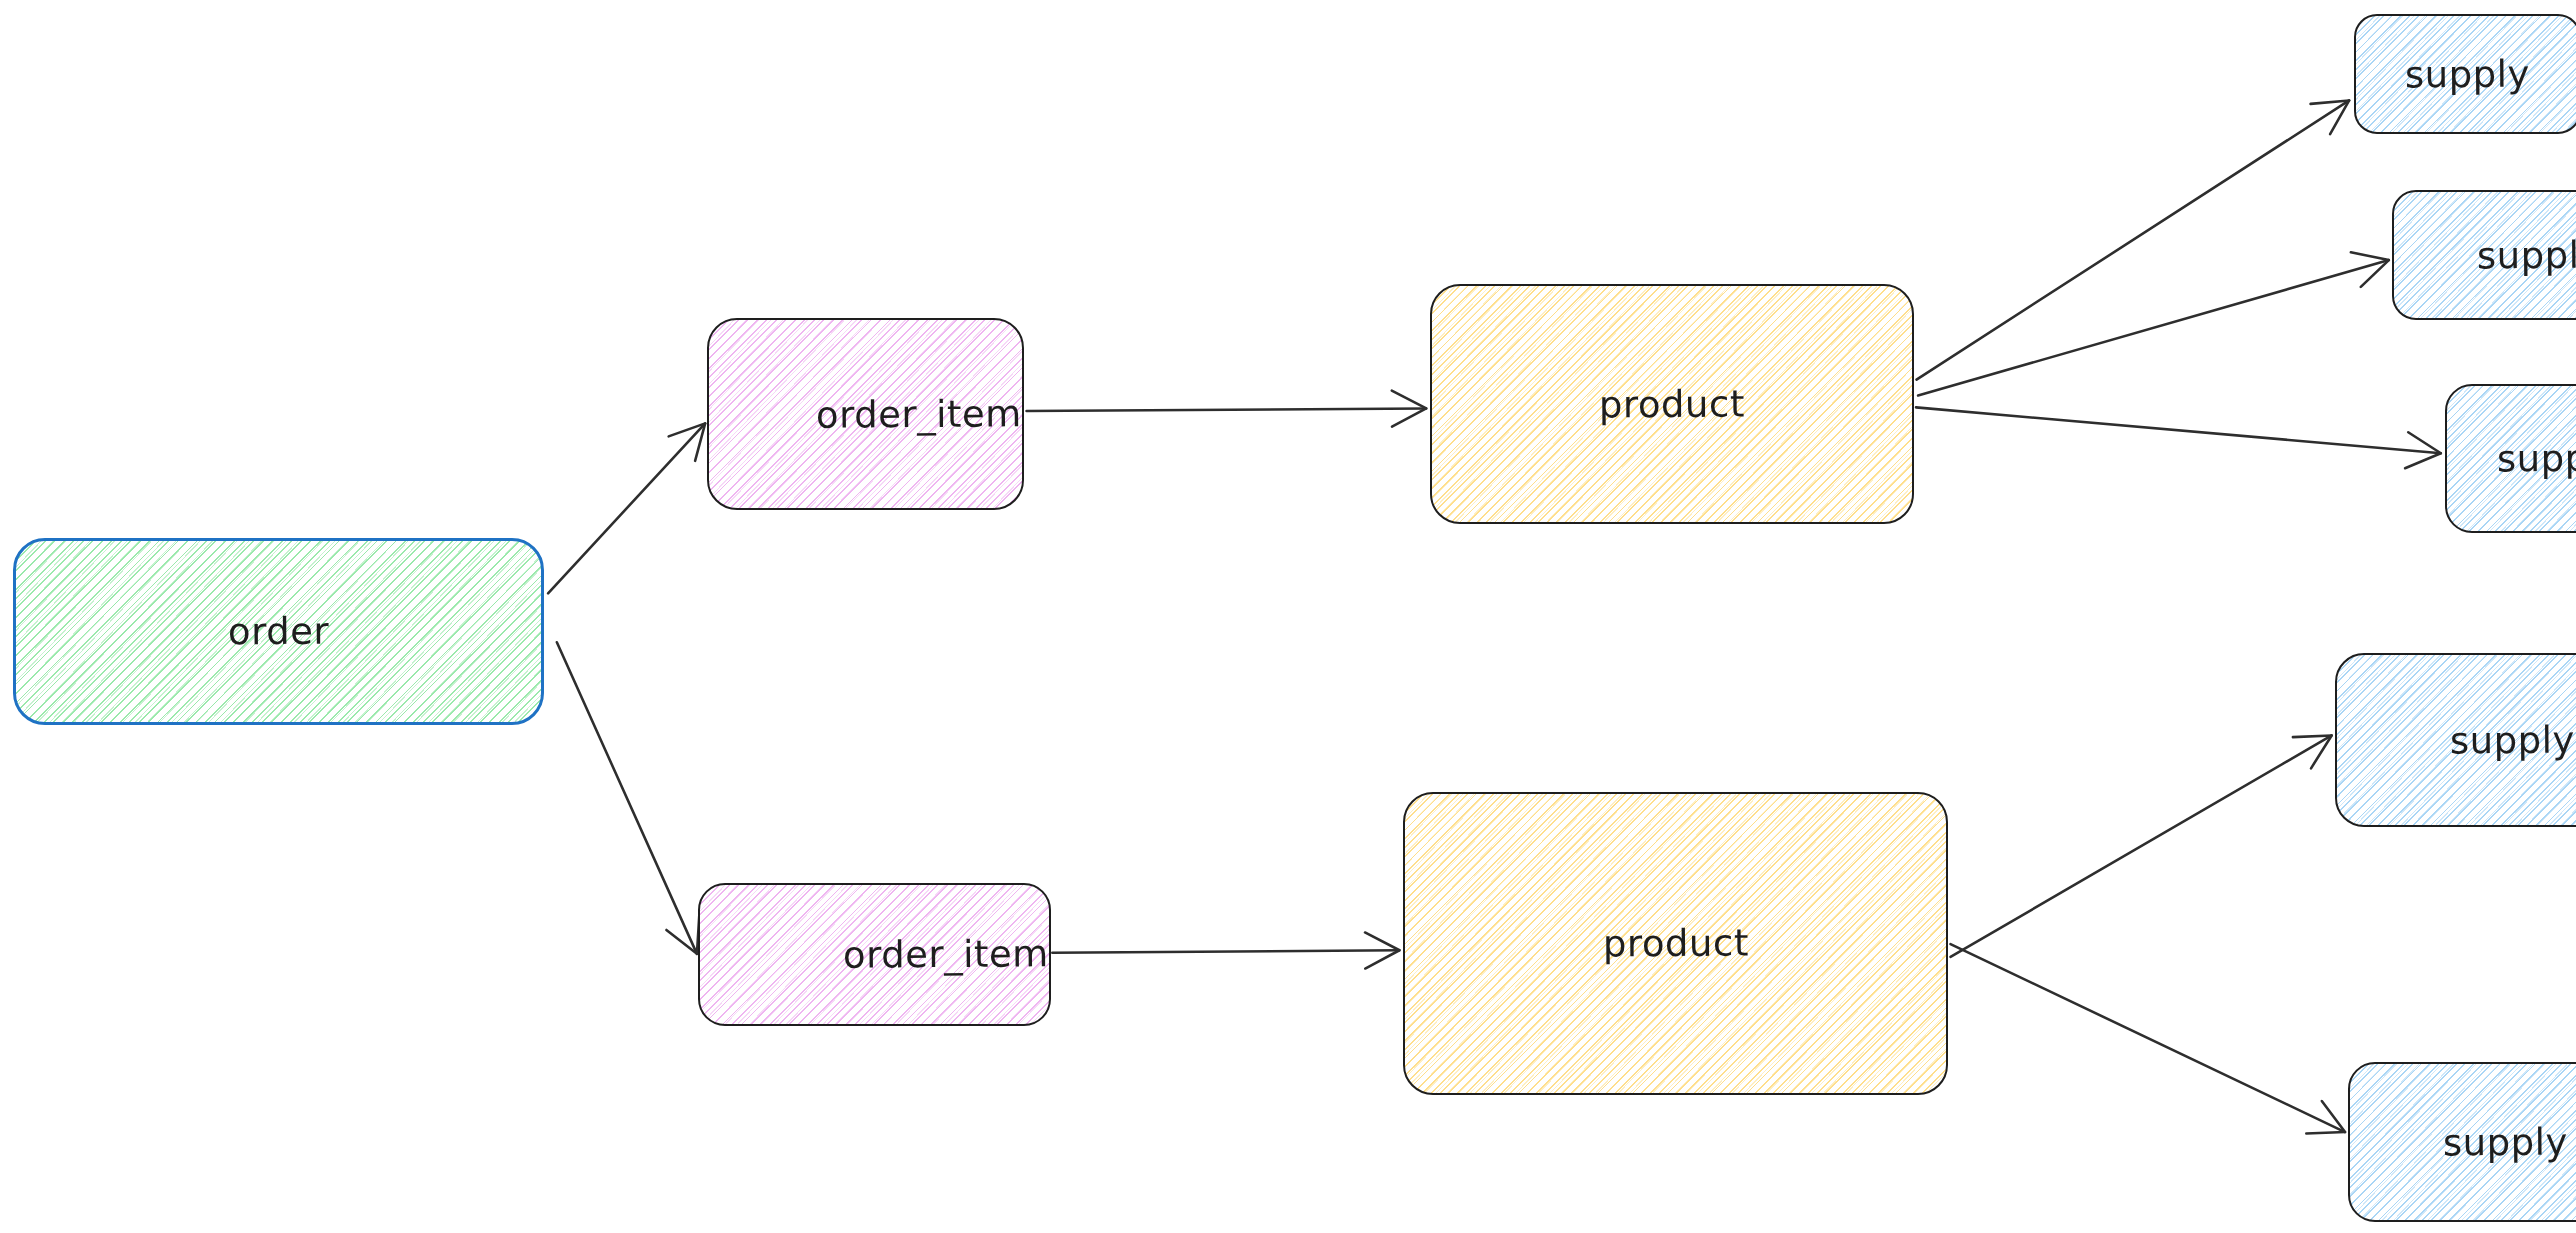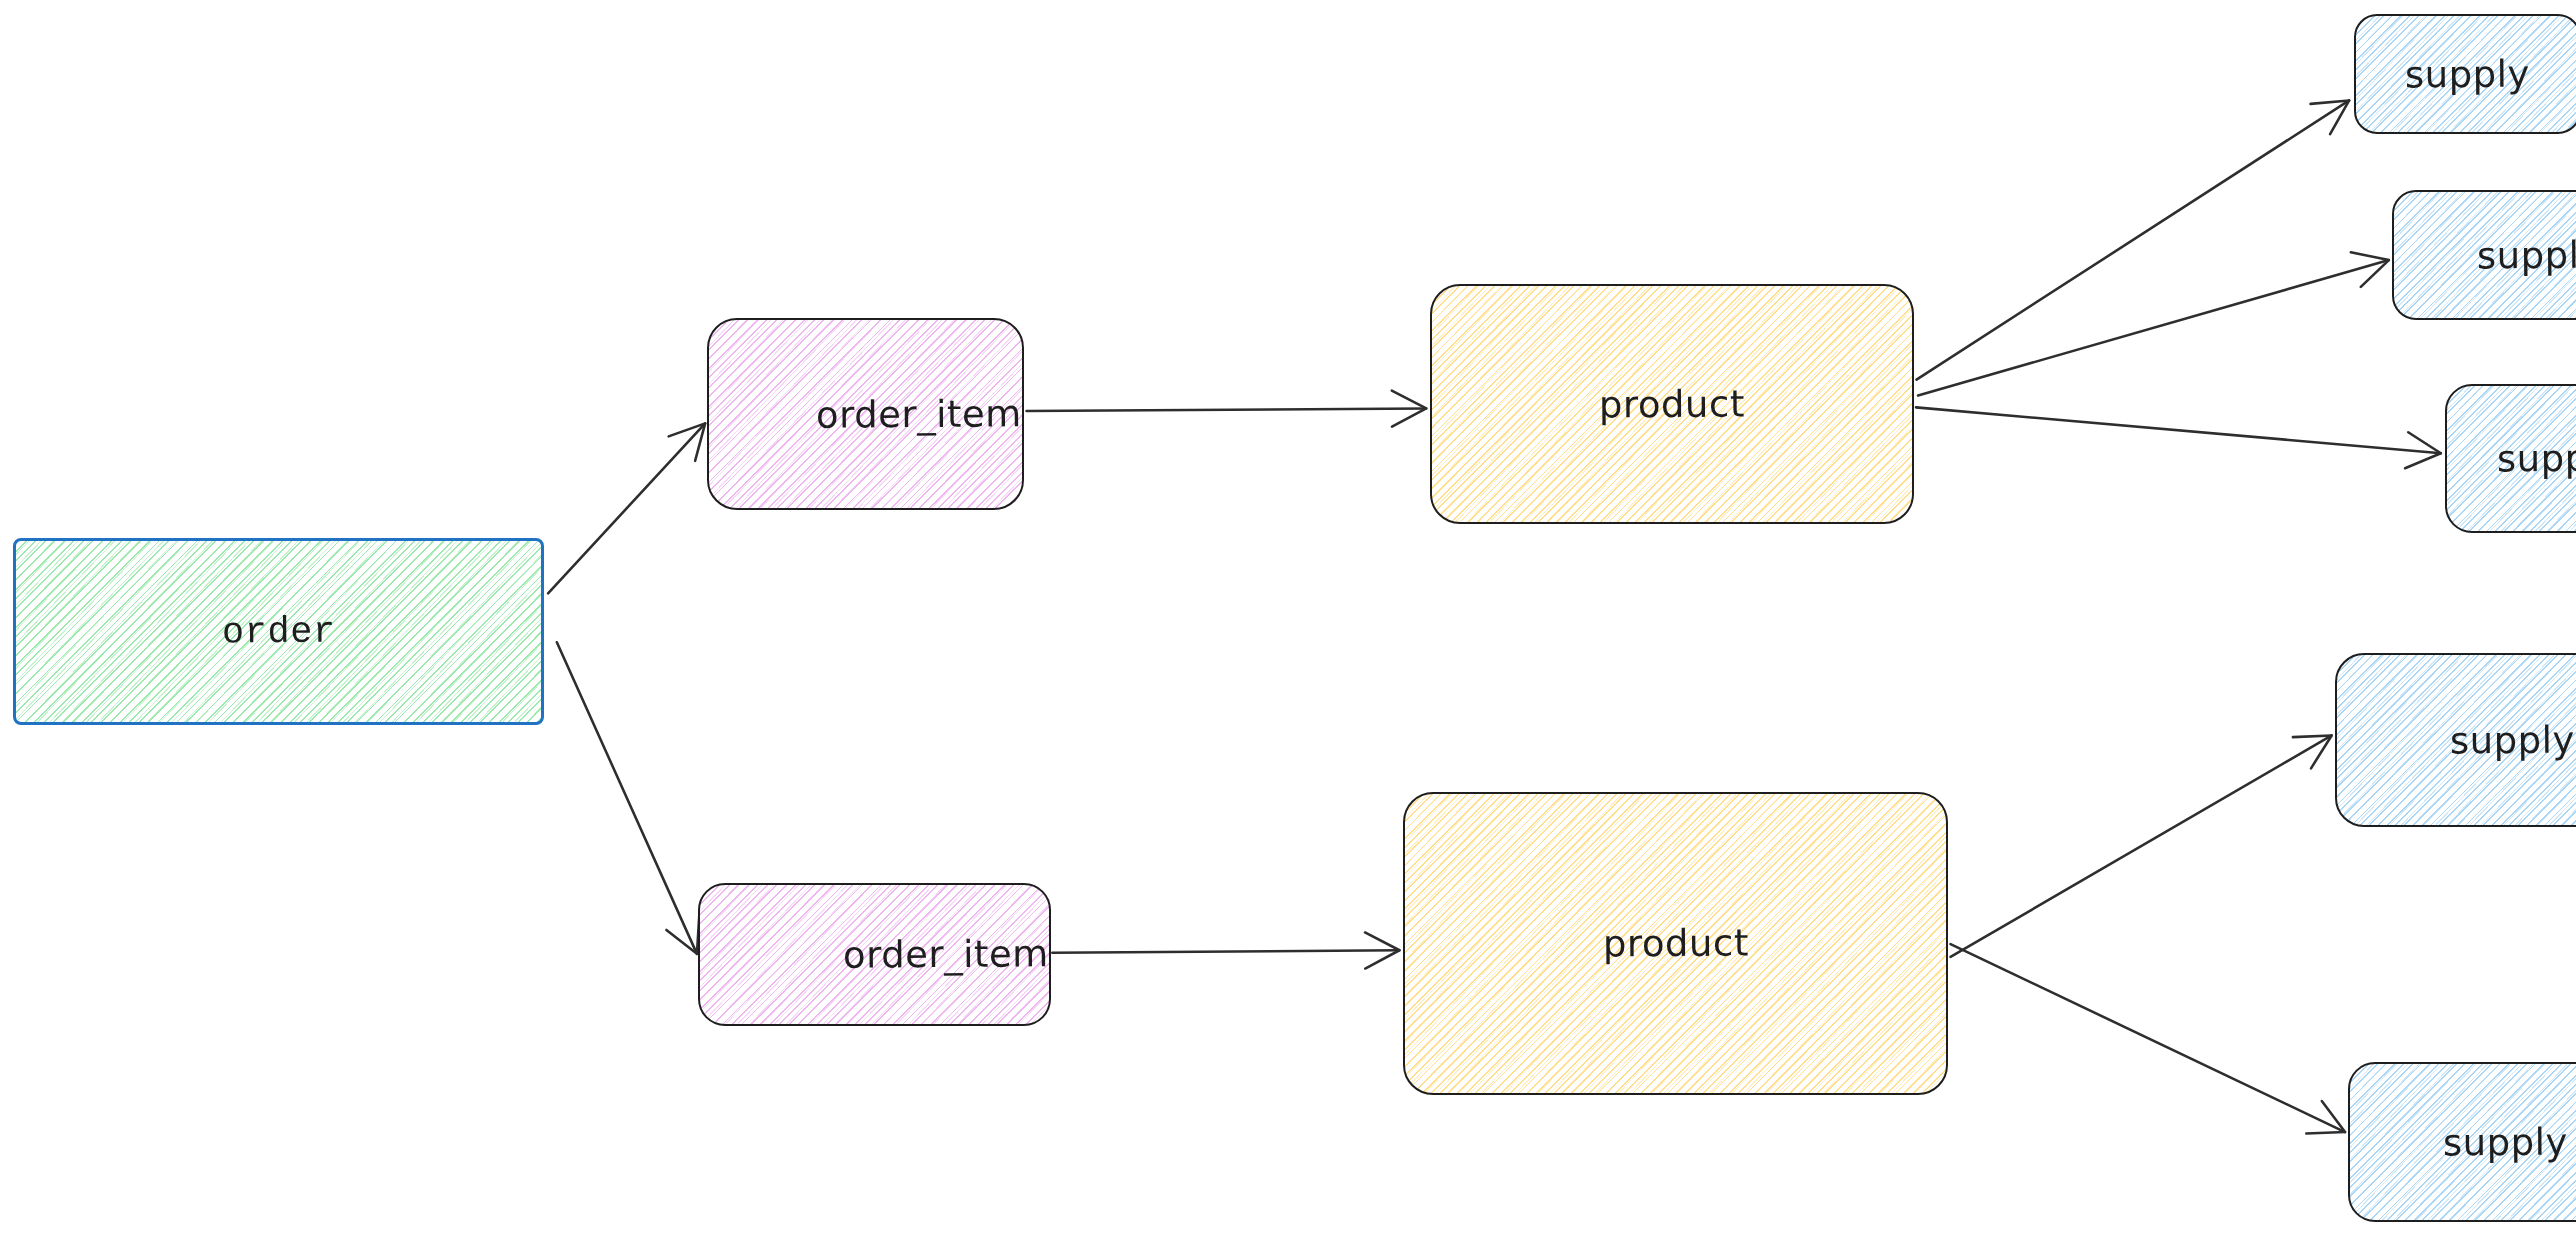--- a/index.html
+++ b/index.html
@@ -64,21 +64,21 @@
   }
   .h-blue {
     background-image:
       repeating-linear-gradient(135deg, rgba(166,212,245,0.95) 0 1.3px, transparent 1.3px 6.2px),
       repeating-linear-gradient(134deg, rgba(166,212,245,0.55) 0 1px, transparent 1px 8.2px);
   }
   .stroke-dark { border: 2.6px solid #1e1e1e; }
   .stroke-blue { border: 3.6px solid #1f72c4; }
 
   
-  #n-order       { left: 13px;   top: 538px; width: 531px; height: 187px; border-radius: 8px; font-family: Liberation Mono, monospace; }
+  #n-order       { left: 13px;   top: 538px; width: 531px; height: 187px; border-radius: 32px; }
   #n-order-item1 { left: 707px; top: 318px;  width: 317px;  height: 192px; border-radius: 30px; }
   #n-order-item2 { left: 698px; top: 883px; width: 353px;  height: 143px; border-radius: 27px; }
   #n-product1    { left: 1430px; top: 284px;  width: 484px;  height: 240px; border-radius: 30px; }
   #n-product2    { left: 1403px; top: 792px; width: 545px; height: 303px; border-radius: 30px; }
   #n-supply1     { left: 2354px; top: 14.4px;   width: 227px;  height: 120px; border-radius: 23px; }
   #n-supply2     { left: 2392px; top: 190px;  width: 294px;  height: 130px; border-radius: 24px; }
   #n-supply3     { left: 2445px; top: 384px;  width: 229px;  height: 149px; border-radius: 27px; }
   #n-supply4     { left: 2335px; top: 653px; width: 355px;  height: 174px; border-radius: 29px; }
   #n-supply5     { left: 2348px; top: 1062px; width: 315px;  height: 160px; border-radius: 27px; }
 </style>

